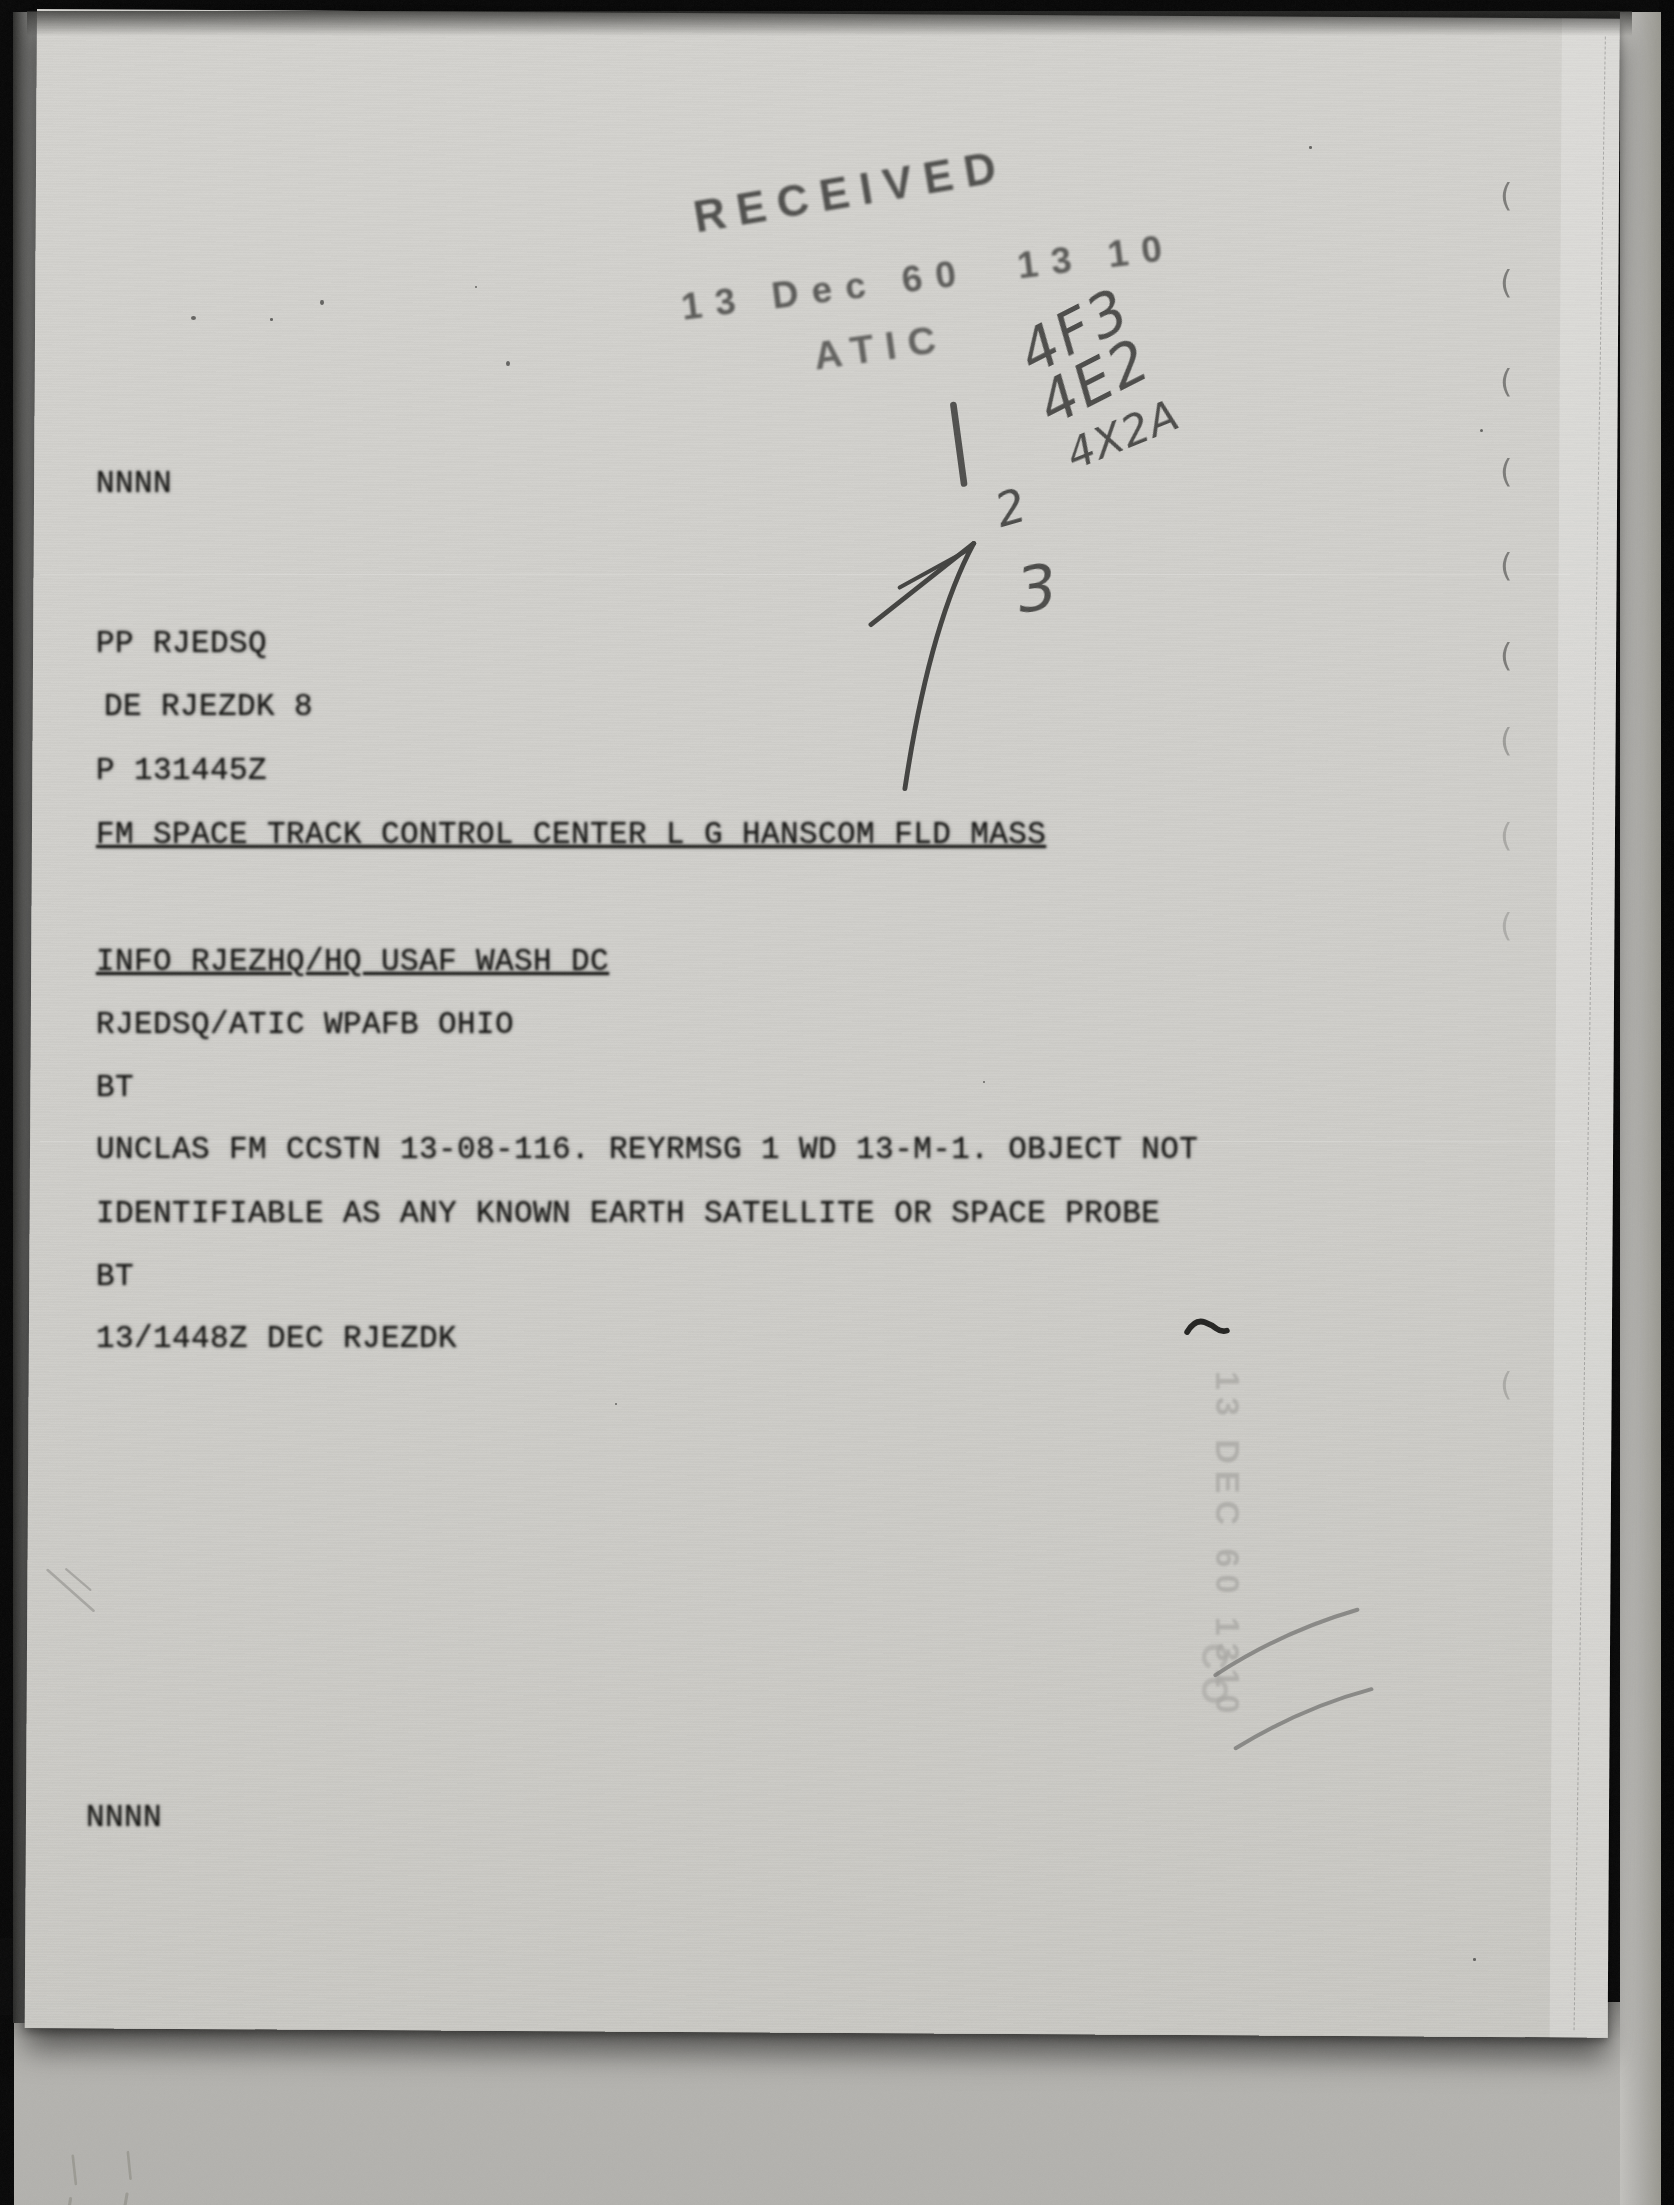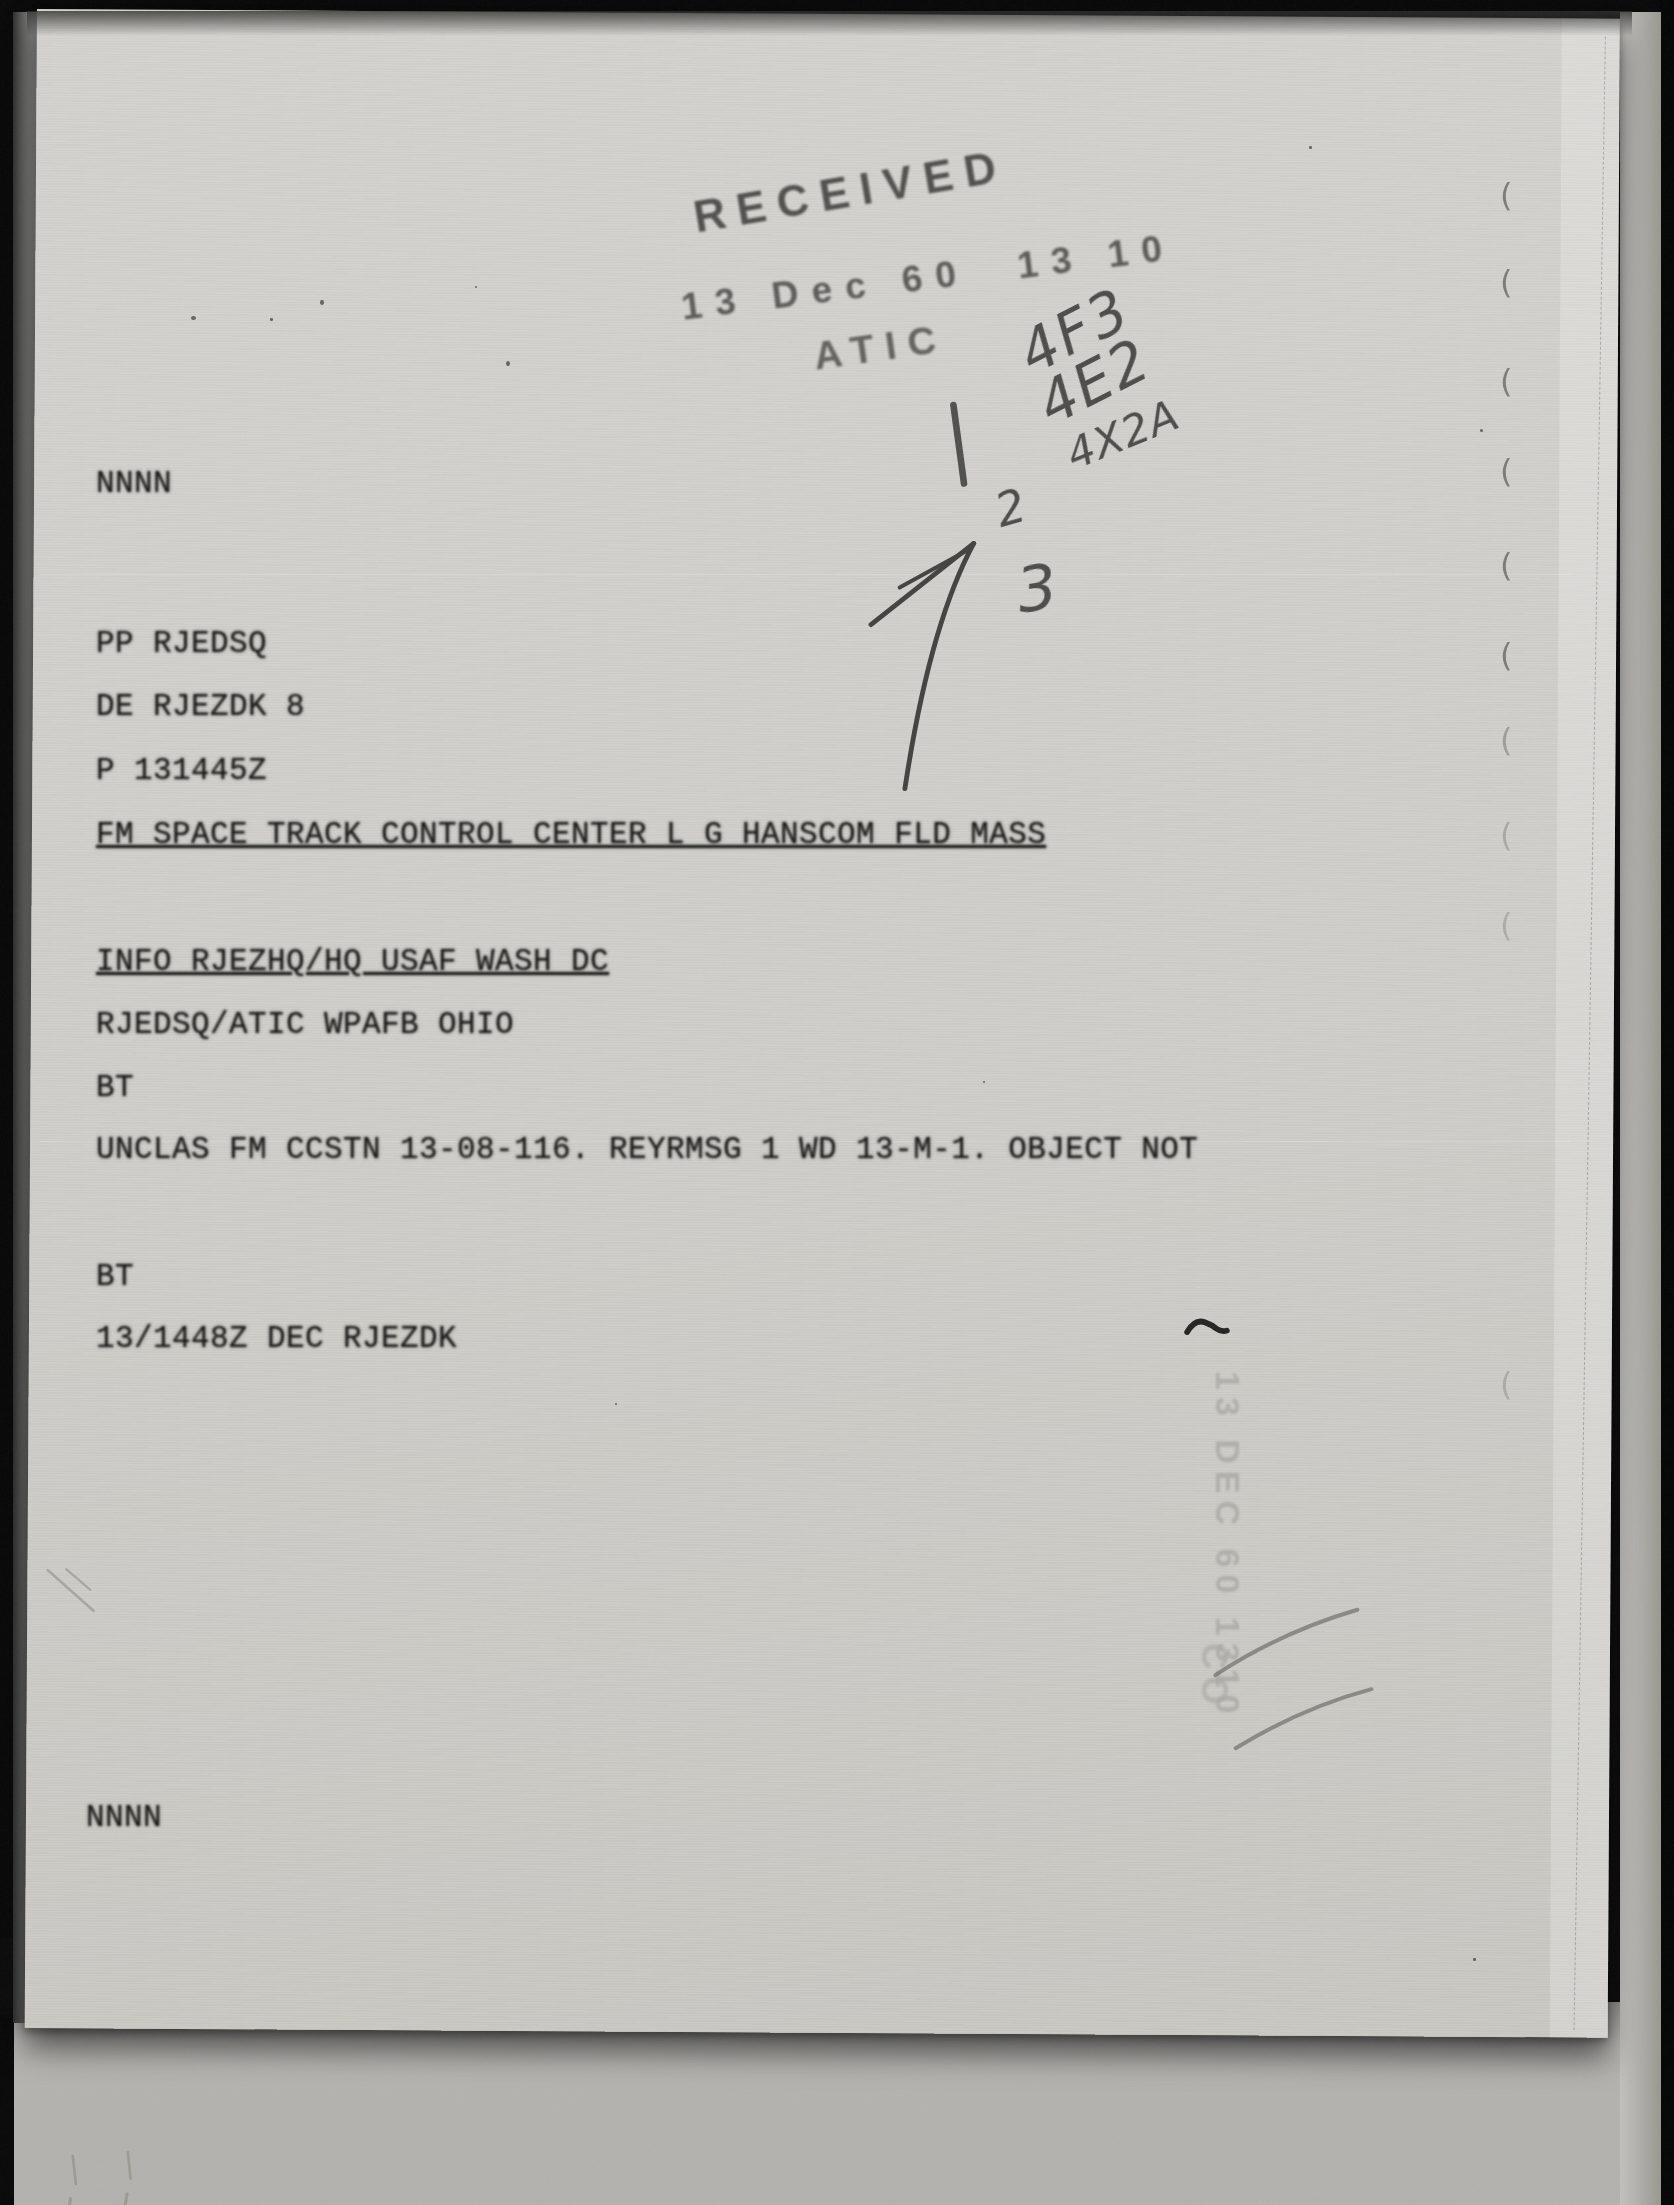--- a/index.html
+++ b/index.html
@@ -95,27 +95,28 @@
   <div class="hand" id="hand-code2">4E2</div>
   <div class="hand" id="hand-code3">4X2A</div>
   <div class="hand" id="hand-frac-top">2</div>
   <div class="hand" id="hand-frac-bottom">3</div>
 
   <div class="ghost" id="ghost-1">13 DEC 60 1310</div>
   <div class="ghost" id="ghost-2">CO</div>
 
   <div class="typed-line" style="left:96px;top:468px;">NNNN</div>
   <div class="typed-line" style="left:96px;top:628px;">PP RJEDSQ</div>
-  <div class="typed-line" style="left:96px;top:691px;">DE RJEZDK 8</div>
+  <div class="typed-line" style="left:104px;top:691px;">DE RJEZDK 8</div>
   <div class="typed-line" style="left:96px;top:755px;">P 131445Z</div>
   <div class="typed-line" style="left:96px;top:819px;text-decoration:underline;">FM SPACE TRACK CONTROL CENTER L G HANSCOM FLD MASS</div>
   <div class="typed-line" style="left:96px;top:946px;text-decoration:underline;">INFO RJEZHQ/HQ USAF WASH DC</div>
   <div class="typed-line" style="left:96px;top:1009px;">RJEDSQ/ATIC WPAFB OHIO</div>
   <div class="typed-line" style="left:96px;top:1072px;">BT</div>
   <div class="typed-line" style="left:96px;top:1134px;">UNCLAS FM CCSTN 13-08-116. REYRMSG 1 WD 13-M-1. OBJECT NOT</div>
+  <div class="typed-line" style="left:96px;top:1198px;">IDENTIFIABLE AS ANY KNOWN EARTH SATELLITE OR SPACE PROBE</div>
   <div class="typed-line" style="left:96px;top:1261px;">BT</div>
   <div class="typed-line" style="left:96px;top:1323px;">13/1448Z DEC RJEZDK</div>
   <div class="typed-line" style="left:86px;top:1802px;">NNNN</div>
 
   <span class="feed-mark" style="top:176px;">(</span>
   <span class="feed-mark" style="top:263px;">(</span>
   <span class="feed-mark" style="top:362px;">(</span>
   <span class="feed-mark" style="top:452px;">(</span>
   <span class="feed-mark" style="top:546px;">(</span>
   <span class="feed-mark" style="top:636px;">(</span>

